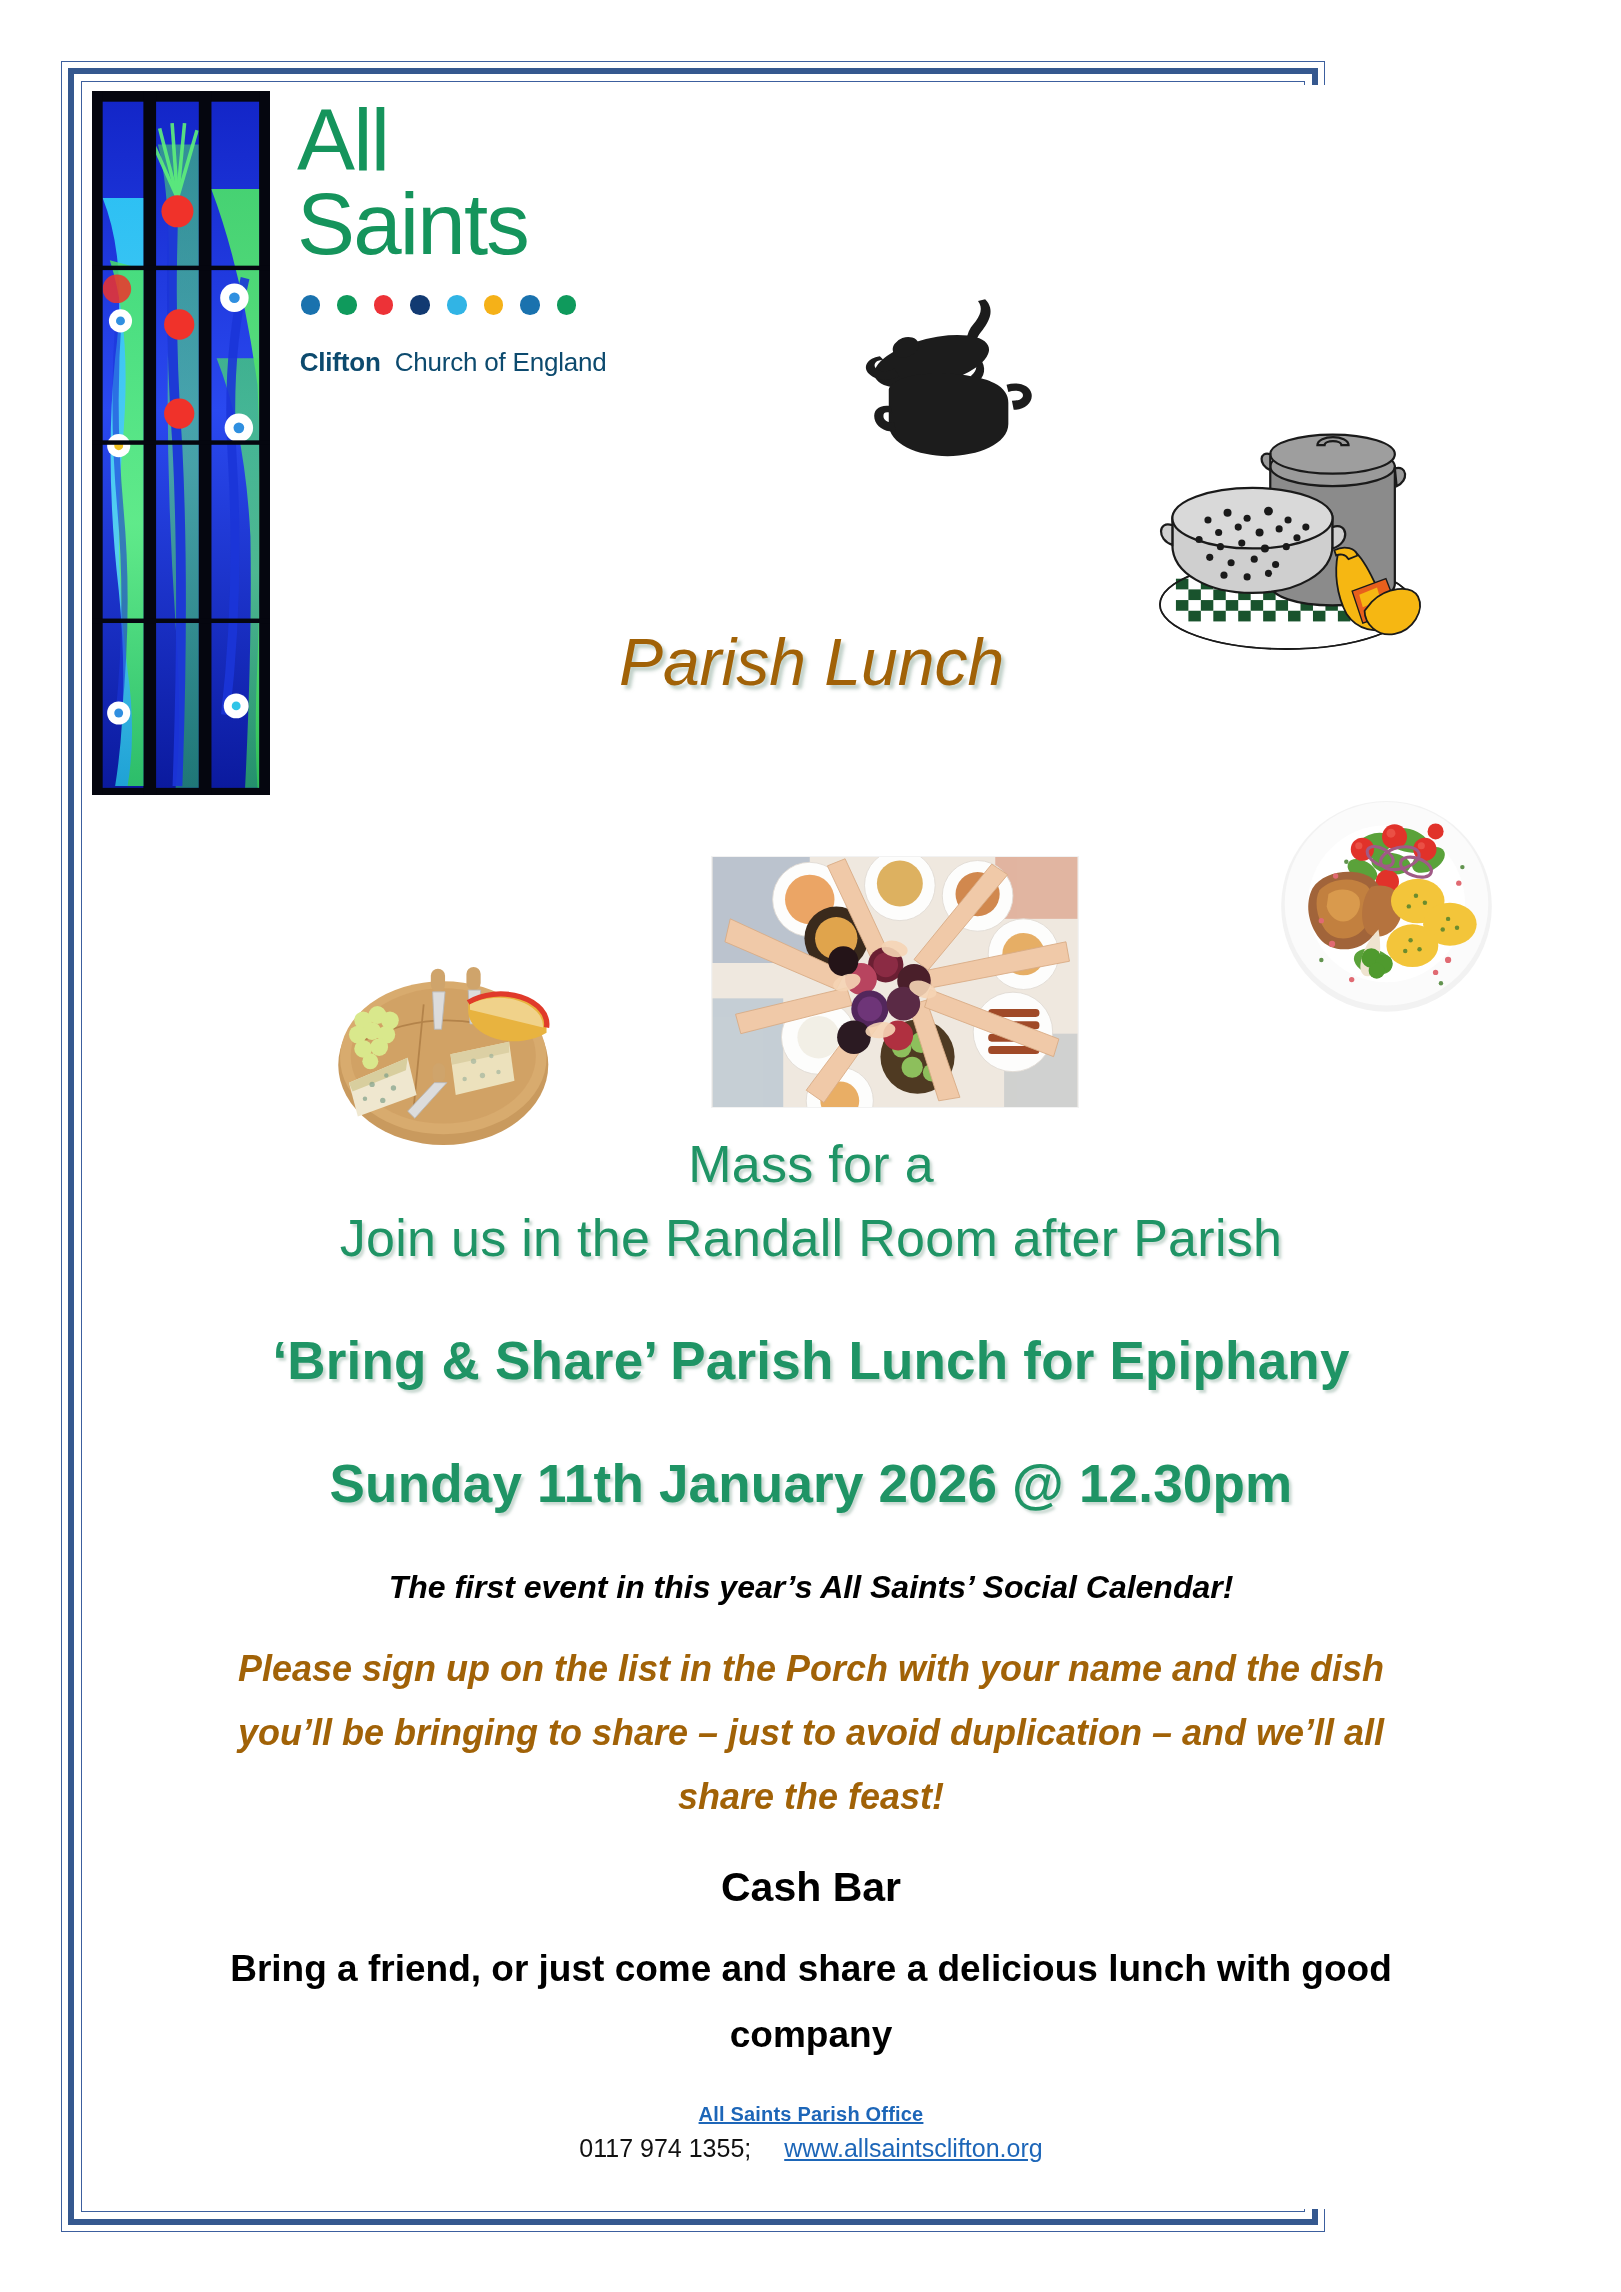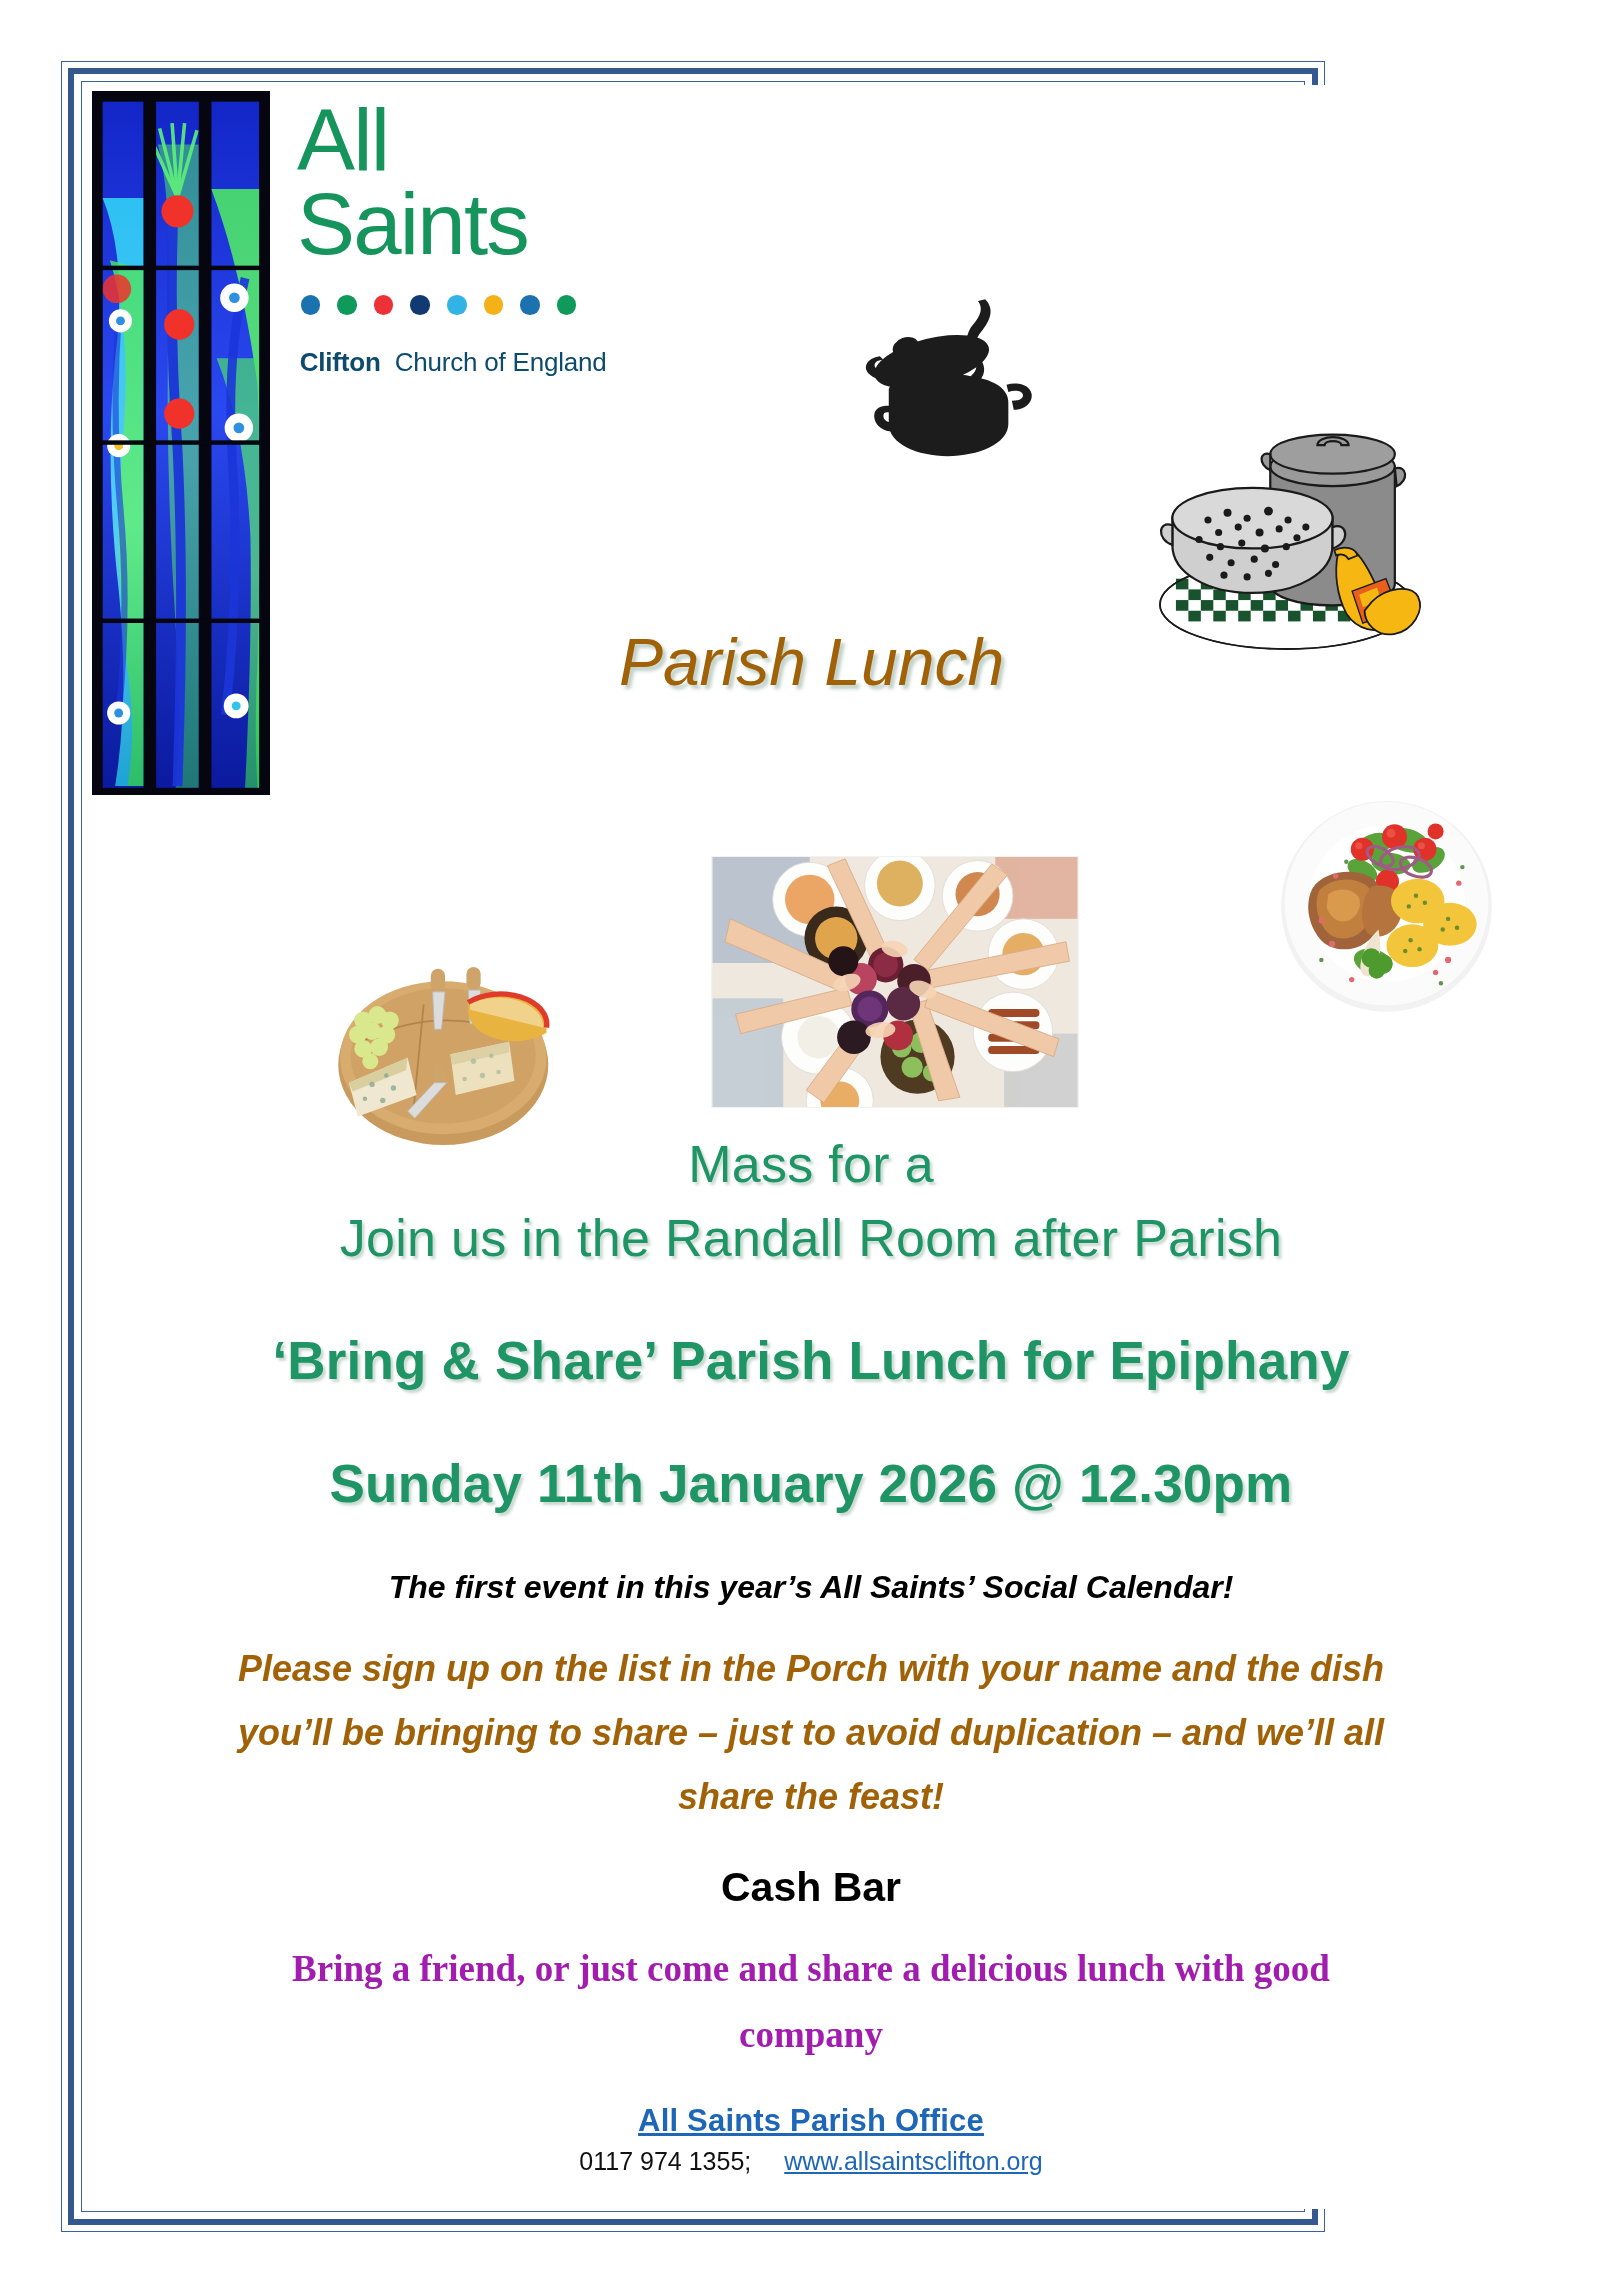--- a/index.html
+++ b/index.html
@@ -212,42 +212,41 @@
   }
   .line-cash {
     color: #000000;
     font-size: 41px;
     font-weight: 700;
     line-height: 1.4;
     margin-top: 30px;
     font-stretch: condensed;
   }
   .line-bring {
-    color: #a21caf;
+    color: #000000;
     font-size: 37px;
     font-weight: 700;
     line-height: 1.78;
     margin-top: 19.6px;
     font-stretch: condensed;
-    font-family: Liberation Serif, serif;
   }
 
   
   .footer {
     position: absolute;
     left: 89px;
     top: 2018px;
     width: 1274px;
     text-align: center;
     font-family: "Liberation Sans Narrow", "Liberation Sans", sans-serif;
   }
   .footer-office {
     color: #1d66b8;
     font-weight: 700;
-    font-size: 31px;
+    font-size: 20px;
     text-decoration: underline;
     letter-spacing: 0.2px;
   }
   .footer-line2 {
     margin-top: 8px;
     font-size: 25px;
     color: #111111;
     font-weight: 400;
   }
   .footer-link {

